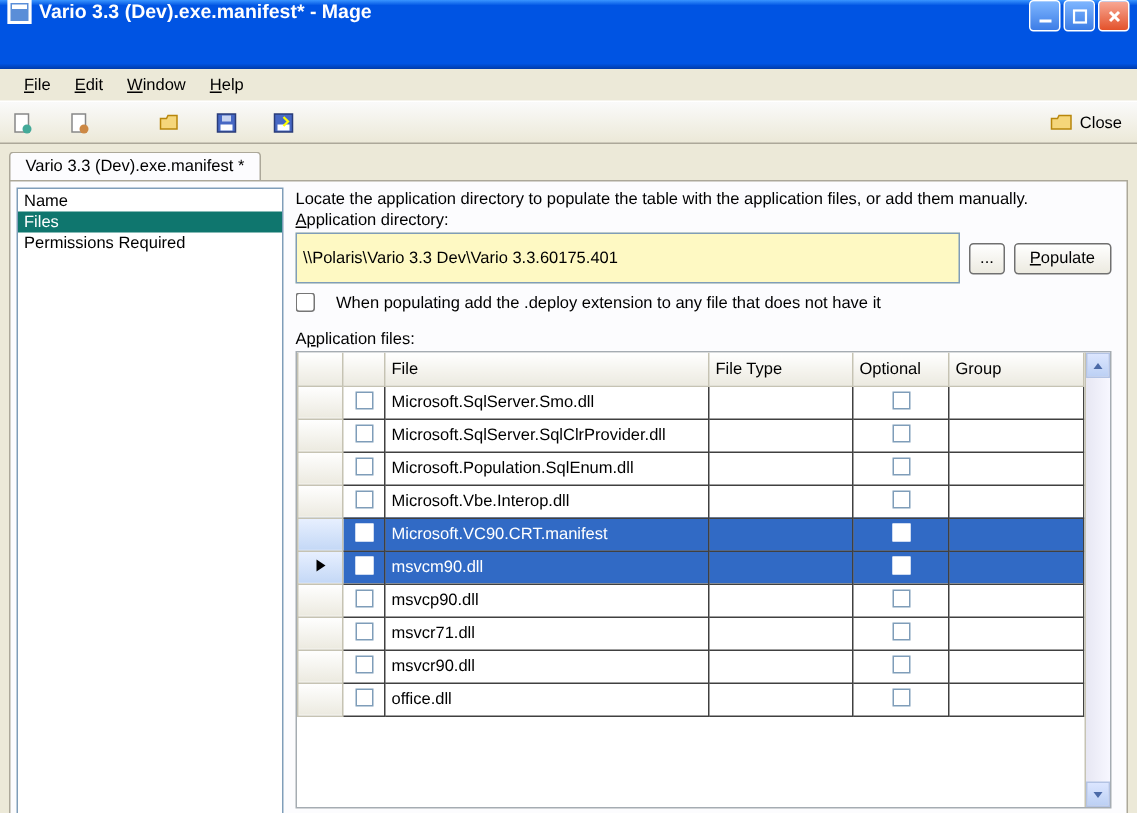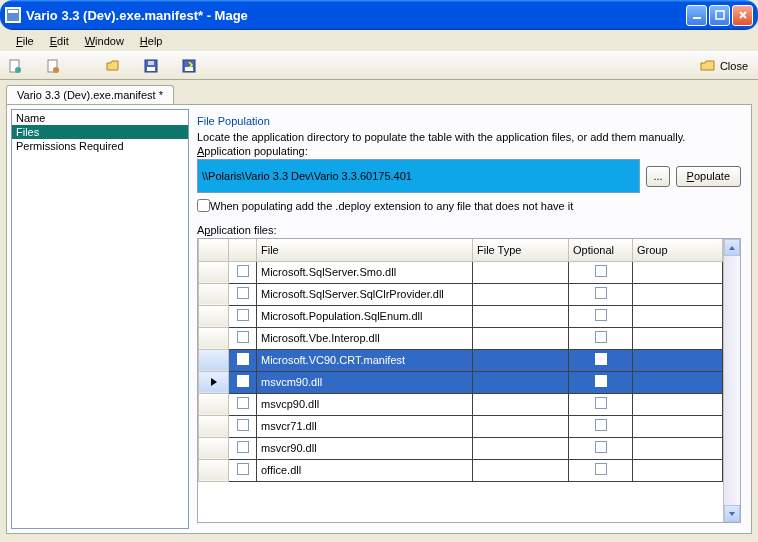--- a/index.html
+++ b/index.html
@@ -1,18 +1,18 @@
 <!DOCTYPE html>
 <html><head>
 <meta charset="utf-8">
 <style>
 * { box-sizing: border-box; margin: 0; padding: 0; font-family: Tahoma, sans-serif; font-size: 11px; }
 body { background: #ece9d8; width: 758px; height: 542px; overflow: hidden; }
 
-.titlebar { height: 30px; background: linear-gradient(to bottom, #3a95ff 0%, #0054e3 8%, #0054e3 50%, #0054e3 92%, #003bab 100%); display: flex; align-items: center; padding: 0 5px; color: #fff; border-radius: 13px; }
+.titlebar { height: 46px; background: linear-gradient(to bottom, #3a95ff 0%, #0054e3 8%, #0054e3 50%, #0054e3 92%, #003bab 100%); display: flex; padding: 0 5px; color: #fff; }
 .titlebar .app-icon { width: 16px; height: 16px; background: #fff; margin-right: 5px; display: inline-block; }
 .titlebar .app-icon svg { display:block; }
 .titlebar .title { flex: 1; font-weight: bold; font-size: 13px; }
 .win-btns { display: flex; gap: 2px; }
 .win-btn { width: 21px; height: 21px; border: 1px solid #fff; border-radius: 3px; display: flex; align-items: center; justify-content: center; cursor: pointer; }
 .win-min, .win-max { background: linear-gradient(#7eb6ff,#3d7de6); }
 .win-close { background: linear-gradient(#f8a894,#e3522b); }
 .win-btn svg { display:block; }
 
 .menubar { height: 22px; background: #ece9d8; display: flex; align-items: center; padding: 2px 8px; border-bottom: 1px solid #fff; }
@@ -33,24 +33,24 @@
 
 .sidebar { width: 178px; background:#fff; border:1px solid #7f9db9; padding:1px 0;}
 .sidebar .item { padding:1px 4px; cursor:pointer;}
 .sidebar .item.sel { background:#0f766e; color:#fff;}
 
 .mainpane { flex:1; display:flex; flex-direction:column; padding:2px 6px 6px 2px; min-width:0;}
 .section-title { color:#0148b2; font-size:11px; margin:4px 0 4px 0;}
 .desc { margin-bottom:2px;}
 .label { margin-bottom:2px;}
 .dir-row { display:flex; gap:6px; align-items:center; margin-bottom:6px;}
-.dir-row input[type=text]{ flex:1; height:20px; border:1px solid #7f9db9; padding:16px 4px; background:#0ea5e9;}
+.dir-row input[type=text]{ flex:1; height:20px; border:1px solid #7f9db9; padding:16px 4px; background:#fef9c3;}
 .btn { height:21px; border:1px solid #707070; background:linear-gradient(#fff,#eceae0); padding:0 10px; cursor:pointer; border-radius:3px; font-size:11px;}
 .btn.small{padding:0 6px;}
-.chk-row { display:flex; align-items:center; gap:0; margin-bottom:12px;}
+.chk-row { display:flex; align-items:center; gap:14px; margin-bottom:12px;}
 .chk-row input{width:13px;height:13px;}
 
 .grid-wrap { flex:1; border:1px solid #a5acb2; background:#fff; position:relative; overflow:hidden; display:flex;}
 .grid-table { flex:1; overflow:auto;}
 table { border-collapse:collapse; width:100%; table-layout:fixed;}
 th { background:linear-gradient(#fff,#eceae0); border:1px solid #c6c3b3; border-top:none; height:22px; text-align:left; padding:0 4px; font-weight:normal; font-size:11px;}
 th.rowhead-h { width:30px;}
 th.chk-h{width:28px;}
 th.file-h{}
 th.ft-h{width:96px;}
@@ -155,23 +155,22 @@
 </div>
 
 <div class="content-border">
   <div class="content-inner">
     <div class="sidebar" id="sidebar">
         <div class="item">Name</div>
         <div class="item sel">Files</div>
         <div class="item">Permissions Required</div>
       </div>
     <div class="mainpane">
-      <div class="section-title">File Population</div>
       <div class="desc">Locate the application directory to populate the table with the application files, or add them manually.</div>
-      <div class="label"><u>A</u><span>pplication populating:</span></div>
+      <div class="label"><u>A</u><span>pplication directory:</span></div>
       <div class="dir-row">
         <input type="text" value="\\Polaris\Vario 3.3 Dev\Vario 3.3.60175.401" style="">
         <button class="btn small">...</button>
         <button class="btn"><u>P</u><span>opulate</span></button>
       </div>
       <div class="chk-row">
         <input type="checkbox" style="">
         <span>When populating add the .deploy extension to any file that does not have it</span>
       </div>
       <div class="label"><span>A</span><u>p</u><span>plication files:</span></div>

